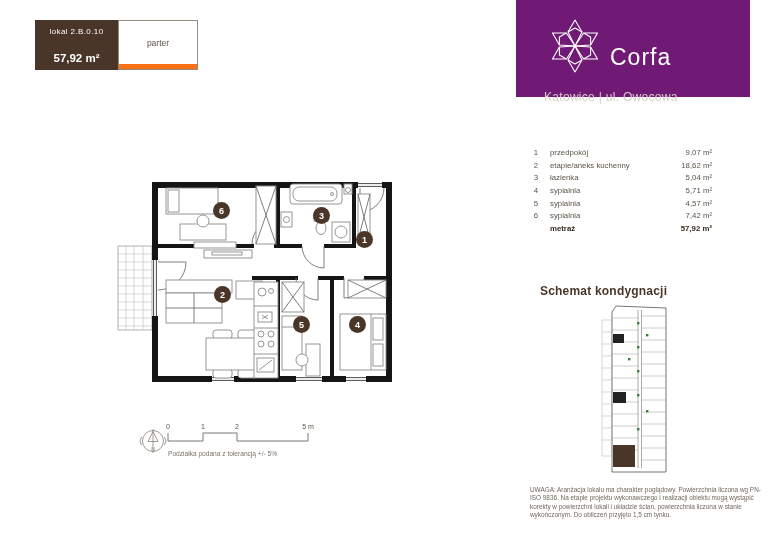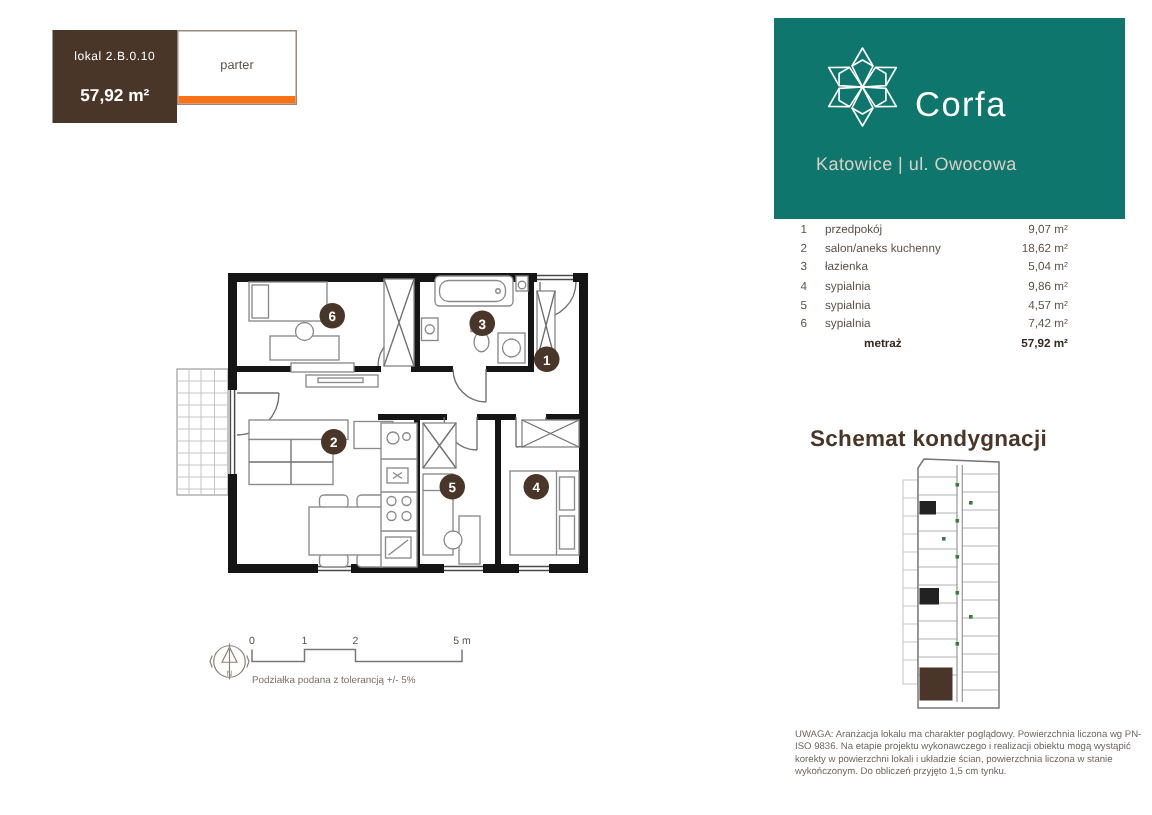--- a/index.html
+++ b/index.html
@@ -2,45 +2,45 @@
 <html><head>
 <meta charset="utf-8">
 <style>
   html,body{margin:0;padding:0;}
   body{width:768px;height:543px;position:relative;background:#fff;overflow:hidden;
        font-family:"Liberation Sans",sans-serif;color:#4c4338;}
   .abs{position:absolute;}
 
   
   .unit-card{left:35px;top:20px;width:163px;height:50px;display:flex;}
-  .unit-card .dark{width:83px;height:62px;background:#4a3629;color:#fff;
+  .unit-card .dark{width:83px;height:50px;background:#4a3629;color:#fff;
     display:flex;flex-direction:column;align-items:center;justify-content:center;gap:16px;}
   .unit-card .dark .lokal{font-size:8px;letter-spacing:.4px;}
   .unit-card .dark .area{font-size:11.5px;font-weight:bold;}
   .unit-card .light{width:78px;height:48px;border:1px solid #948a7d;display:flex;flex-direction:column;}
   .unit-card .light .cell{flex:1;display:flex;align-items:center;justify-content:center;
     font-size:8.5px;color:#5c5349;}
   .unit-card .light .cell:first-child{border-bottom:5px solid #f97316;}
 
   
-  .brand{left:516px;top:12px;width:234px;height:134px;background:#0f766e;color:#fff;}
+  .brand{left:516px;top:0;width:234px;height:97px;background:#701a75;color:#fff;}
   .brand .logo{position:absolute;left:28px;top:13px;}
   .brand .name{position:absolute;left:94px;top:44px;font-size:23px;font-weight:500;letter-spacing:1px;}
   .brand .loc{position:absolute;left:28px;top:90px;font-size:12px;color:#d9d0c7;letter-spacing:.3px;text-align:right;}
 
   
   .legend{left:528px;top:146px;width:184px;font-size:7.8px;color:#5b5349;}
   .legend .row{display:flex;height:12.7px;align-items:center;}
   .legend .num{width:10px;text-align:right;margin-right:12px;}
   .legend .nm{flex:1;}
   .legend .ar{text-align:left;}
-  .legend .total{font-weight:bold;color:#352a20;gap:26px;}
+  .legend .total{font-weight:bold;color:#352a20;}
   .legend .total .num{visibility:hidden;}
 
-  .schemat-title{left:540px;top:284px;font-size:15px;font-weight:bold;color:#4a3629;letter-spacing:.2px;}
+  .schemat-title{left:540px;top:284px;font-size:12px;font-weight:bold;color:#4a3629;letter-spacing:.2px;}
 
   .disclaimer{left:530px;top:486px;width:232px;font-size:6.4px;line-height:1.3;color:#6f675e;}
 
   .scale-note{left:168px;top:450px;font-size:6.6px;color:#7a7268;}
 
   .marker{position:absolute;width:17px;height:17px;border-radius:50%;background:#4a3629;
     color:#fff;font-size:9px;font-weight:bold;display:flex;align-items:center;justify-content:center;}
   .m1{left:356px;top:231px;} .m2{left:214px;top:286px;} .m3{left:313px;top:207px;}
   .m4{left:349px;top:316px;} .m5{left:293px;top:316px;} .m6{left:213px;top:202px;}
 
@@ -102,32 +102,32 @@
 </div>
 
 <div class="abs legend">
   <div class="row">
     <span class="num">1</span>
     <span class="nm">przedpokój</span>
     <span class="ar">9,07 m²</span>
   </div>
   <div class="row">
     <span class="num">2</span>
-    <span class="nm">salon/aneks kuchenny</span>
+    <span class="nm">etapie/aneks kuchenny</span>
     <span class="ar">18,62 m²</span>
   </div>
   <div class="row">
     <span class="num">3</span>
     <span class="nm">łazienka</span>
     <span class="ar">5,04 m²</span>
   </div>
   <div class="row">
     <span class="num">4</span>
     <span class="nm">sypialnia</span>
-    <span class="ar">9,86 m²</span>
+    <span class="ar">5,71 m²</span>
   </div>
   <div class="row">
     <span class="num">5</span>
     <span class="nm">sypialnia</span>
     <span class="ar">4,57 m²</span>
   </div>
   <div class="row">
     <span class="num">6</span>
     <span class="nm">sypialnia</span>
     <span class="ar">7,42 m²</span>

